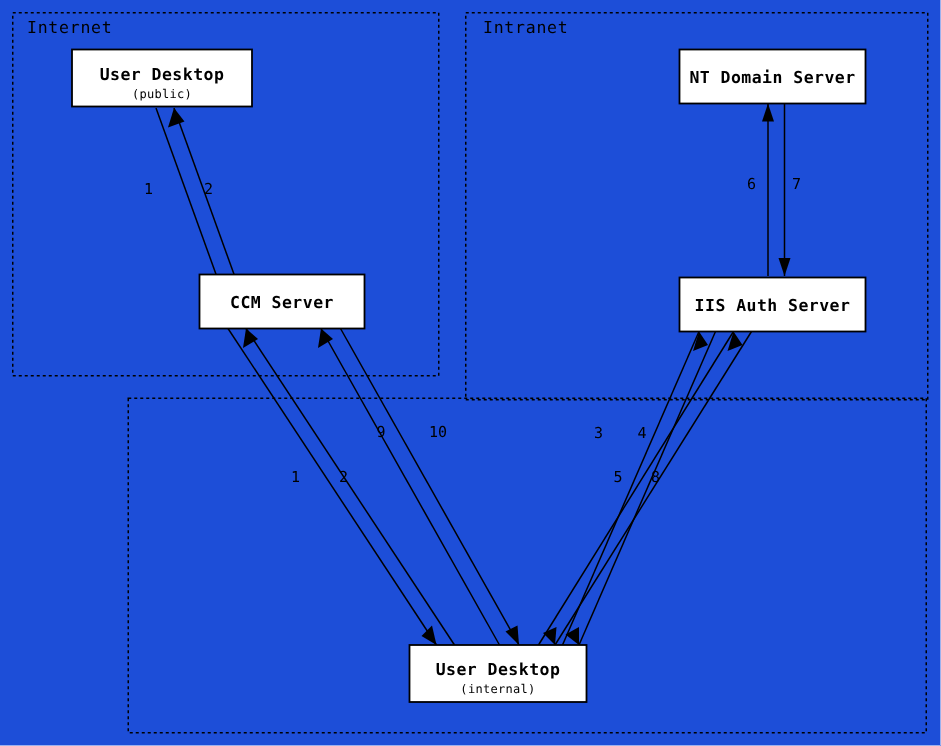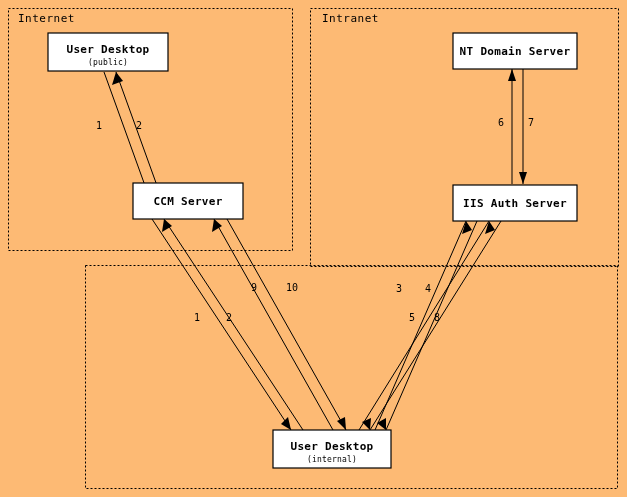--- a/index.html
+++ b/index.html
@@ -4,21 +4,21 @@
 <style>
   html, body {
     margin: 0;
     padding: 0;
     background: #ffffff;
   }
   #stage {
     position: relative;
     width: 627px;
     height: 497px;
-    background: #fdba74;
+    background: #1d4ed8;
     overflow: hidden;
     font-family: "DejaVu Sans Mono", "Liberation Mono", monospace;
   }
   svg#diagram {
     position: absolute;
     left: 0;
     top: 0;
     width: 627px;
     height: 497px;
   }

